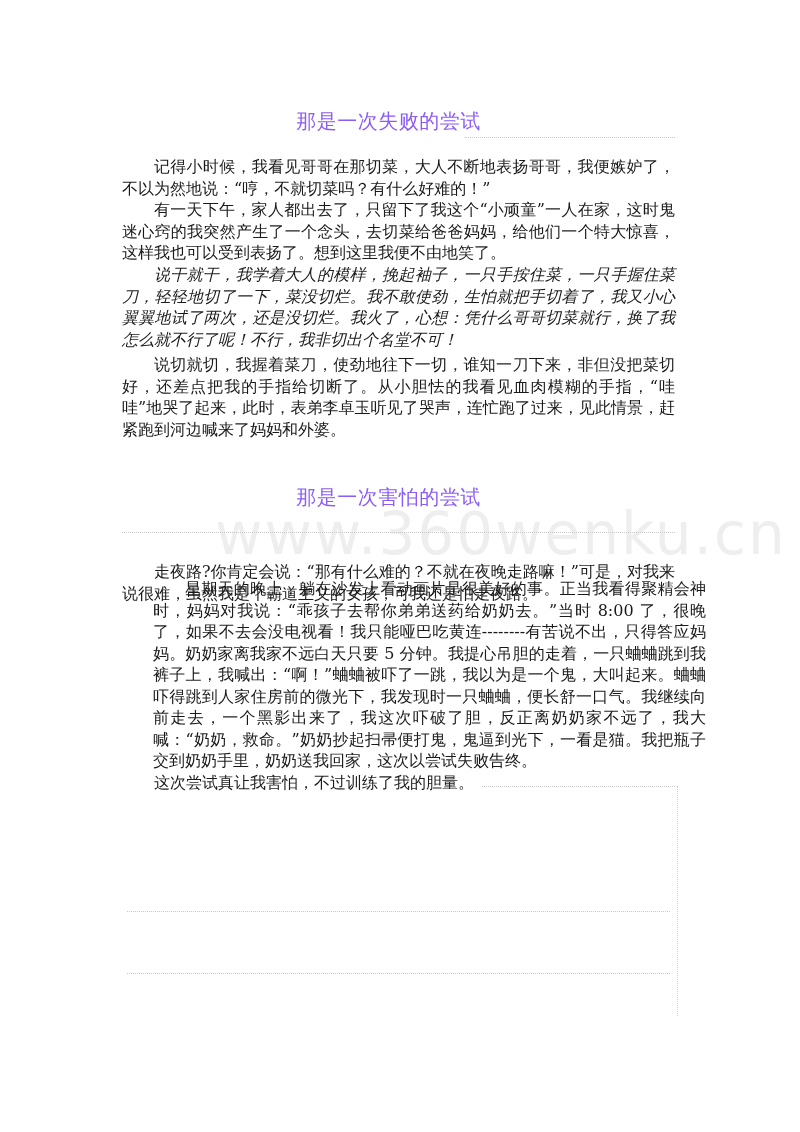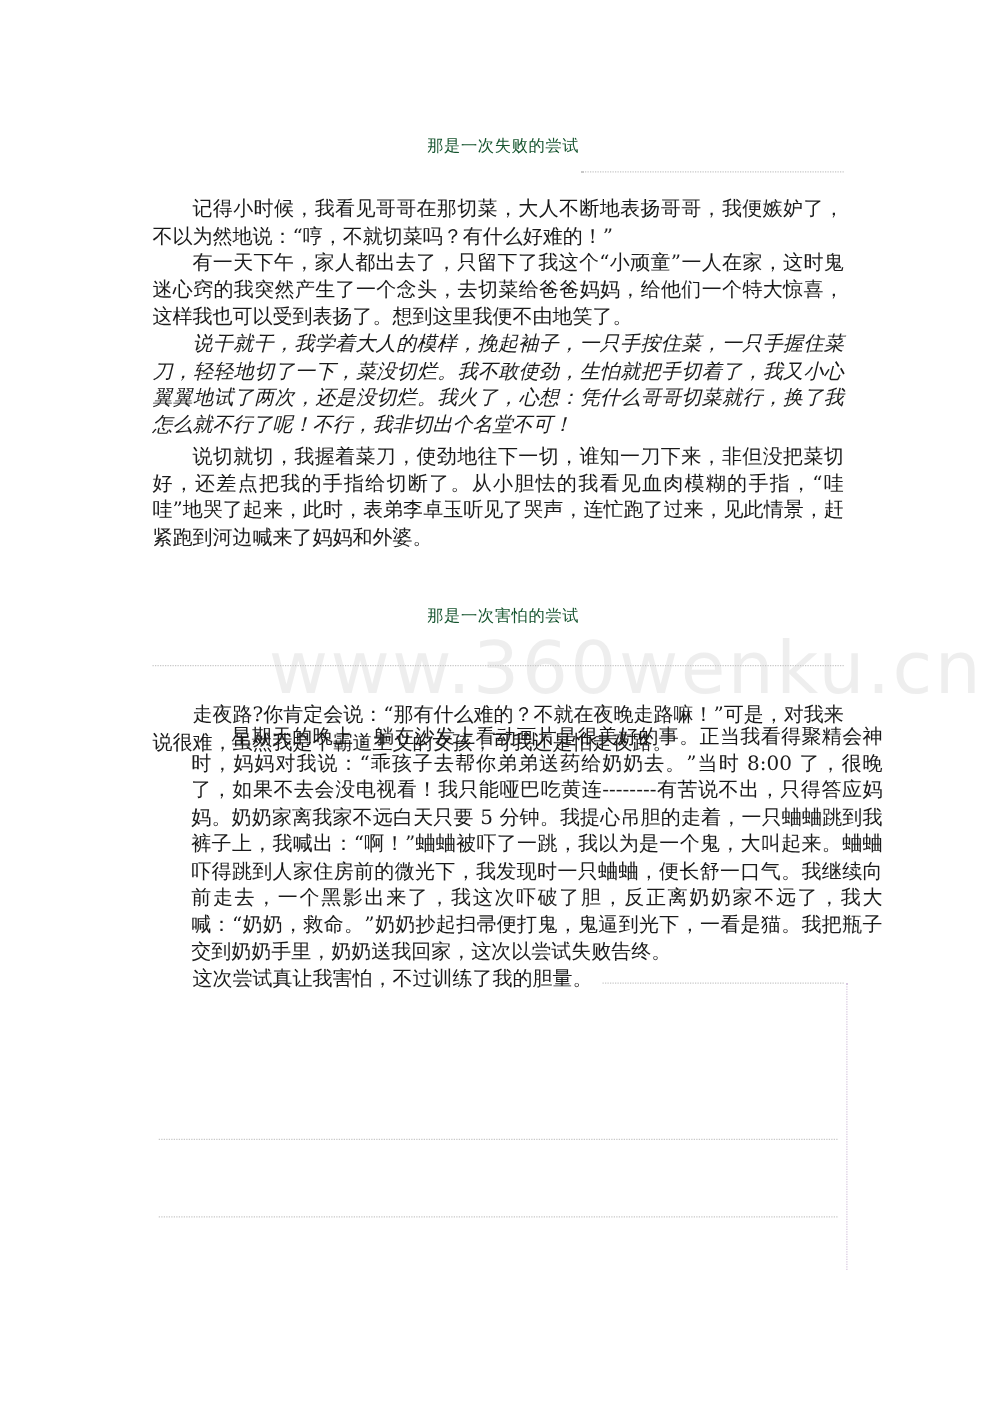--- a/index.html
+++ b/index.html
@@ -1,20 +1,20 @@
 <!DOCTYPE html>
 <html><head>
 <meta charset="utf-8">
 <style>
   html, body { margin: 0; padding: 0; background: #ffffff; }
   body { width: 800px; height: 1132px; position: relative; overflow: hidden;
          font-family: "DejaVu Serif", "Liberation Serif", serif; color: #1a1a1a; }
   .page { position: absolute; left: 0; top: 0; width: 800px; height: 1132px; }
-  .title { position: absolute; left: 126px; width: 553px; text-align: center;
-           font-size: 13px; color: #14532d; letter-spacing: 0.5px; }
+  .title { position: absolute; left: 112px; width: 553px; text-align: center;
+           font-size: 20px; color: #8b5cf6; letter-spacing: 0.5px; }
   .para { position: absolute; left: 122px; width: 553px; font-size: 16px;
           line-height: 21.5px; text-align: justify; text-indent: 2em; }
   .hdot { position: absolute; height: 0; border-top: 1px dotted #c8c8c8; }
   .vdot { position: absolute; width: 0; border-left: 1px dotted #d8c8e0; }
   .watermark { position: absolute; left: 215px; top: 500px; font-size: 58px;
                color: rgba(150,150,150,0.16); font-family: "DejaVu Sans", sans-serif;
                letter-spacing: 2px; white-space: nowrap; pointer-events: none; }
 </style>
 </head>
 <body>

